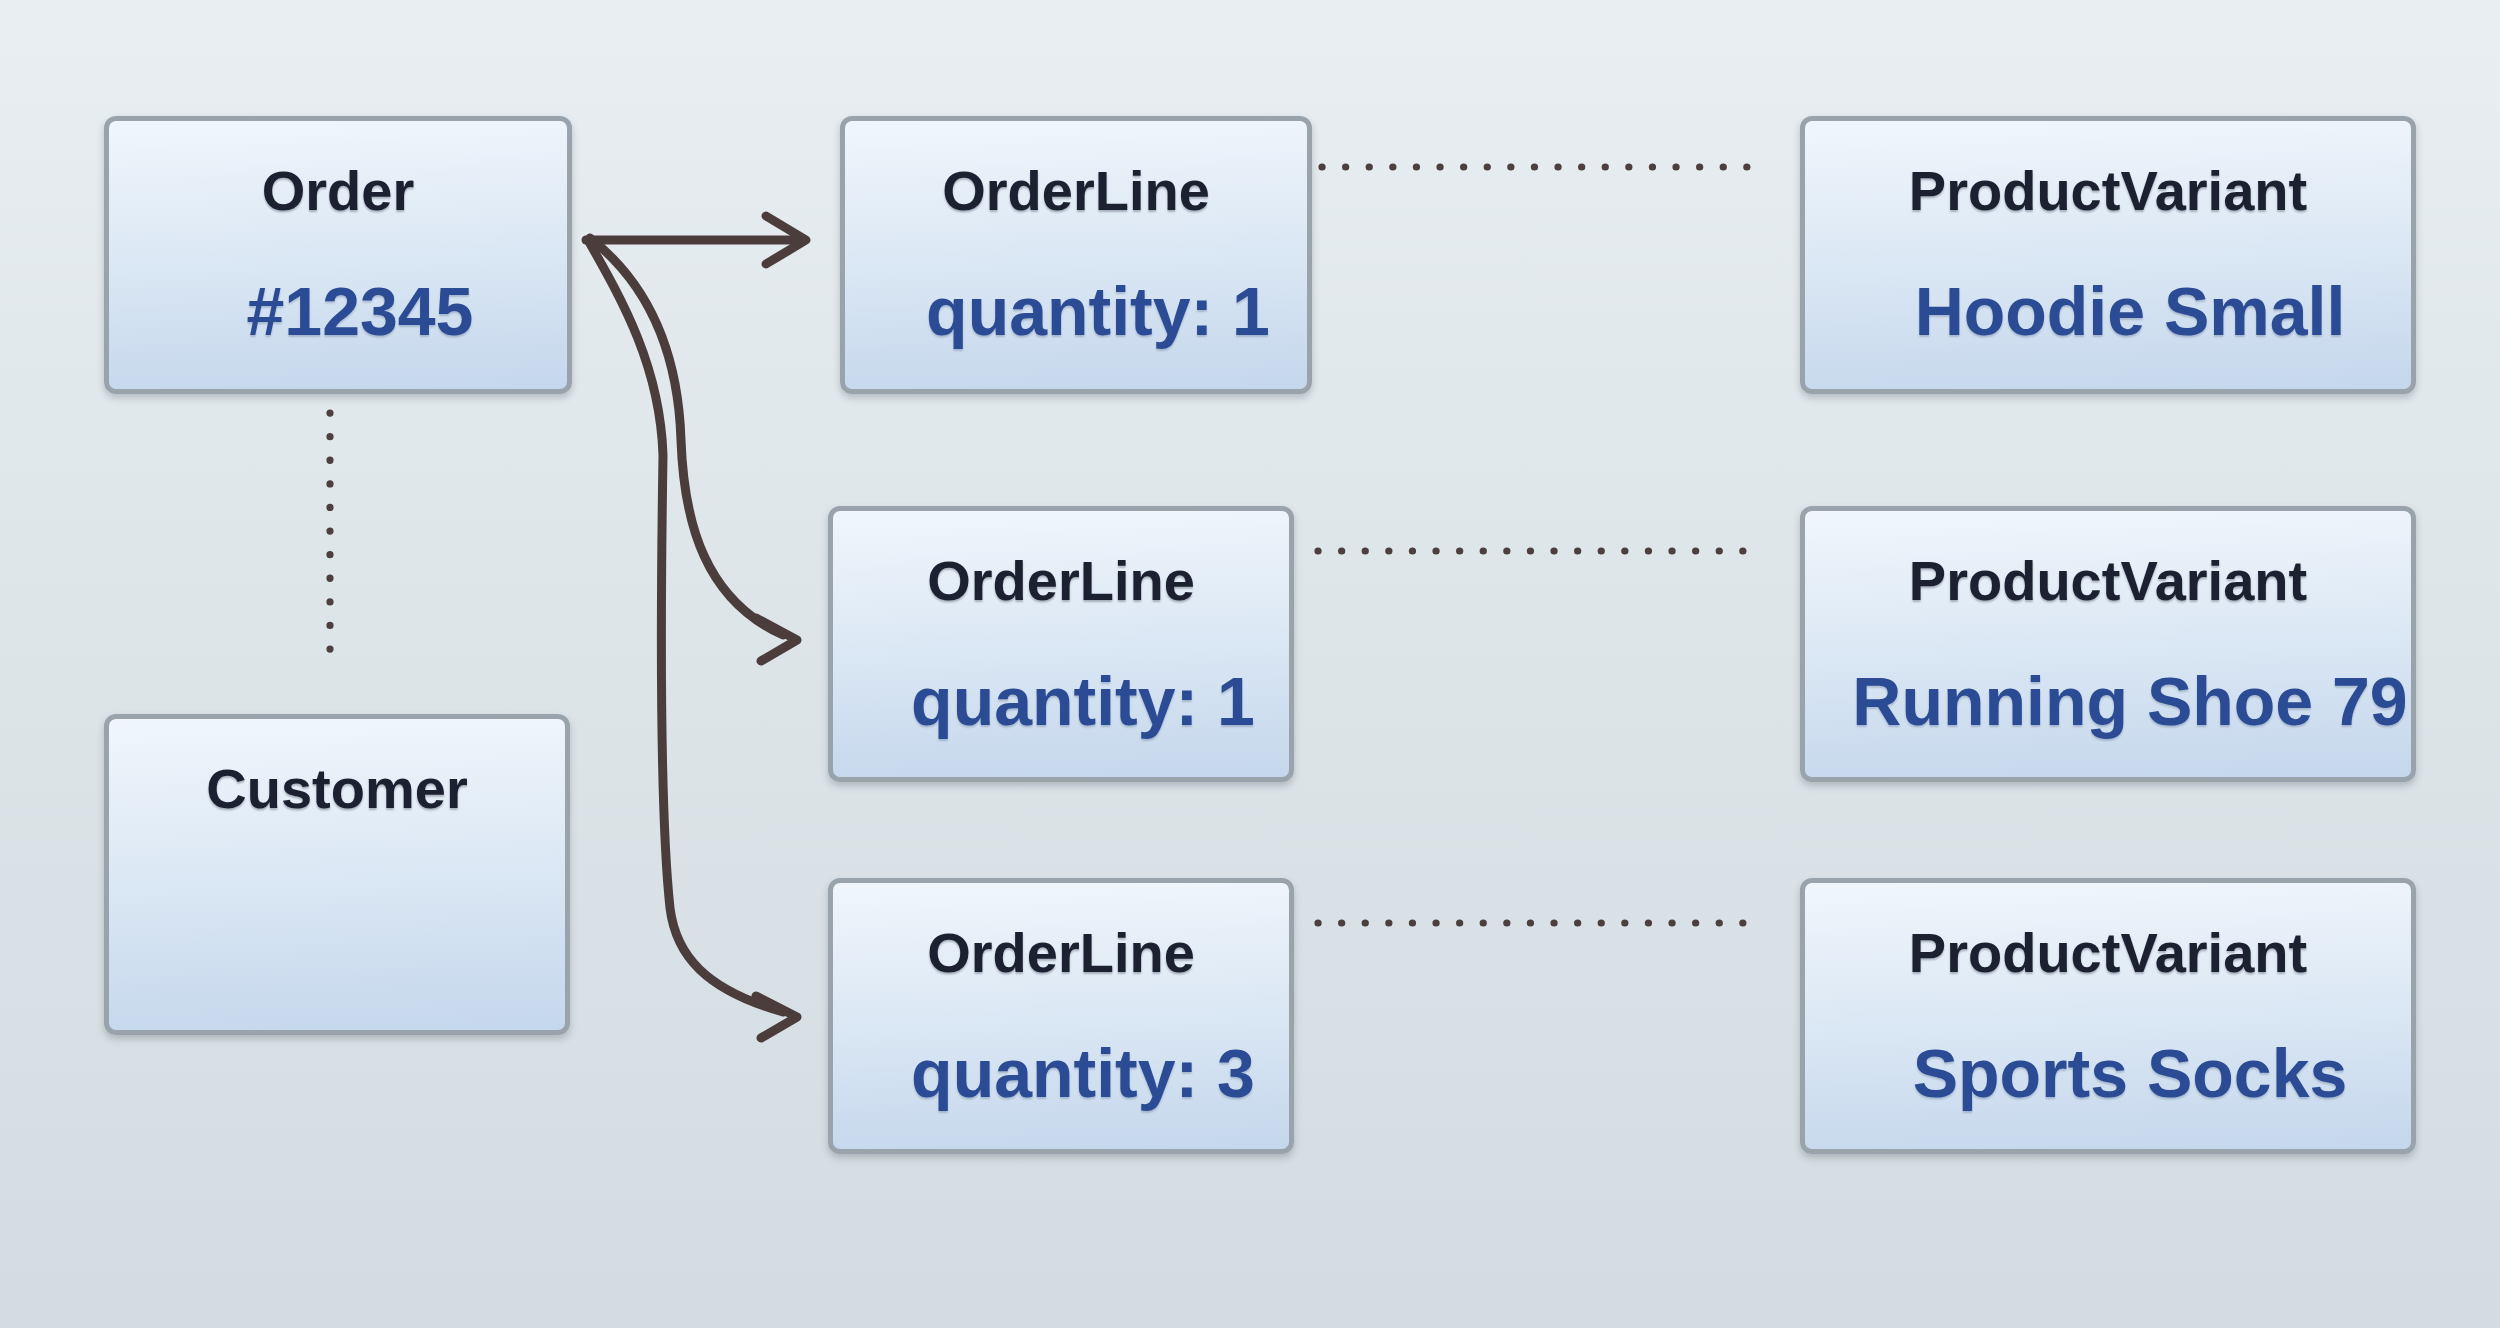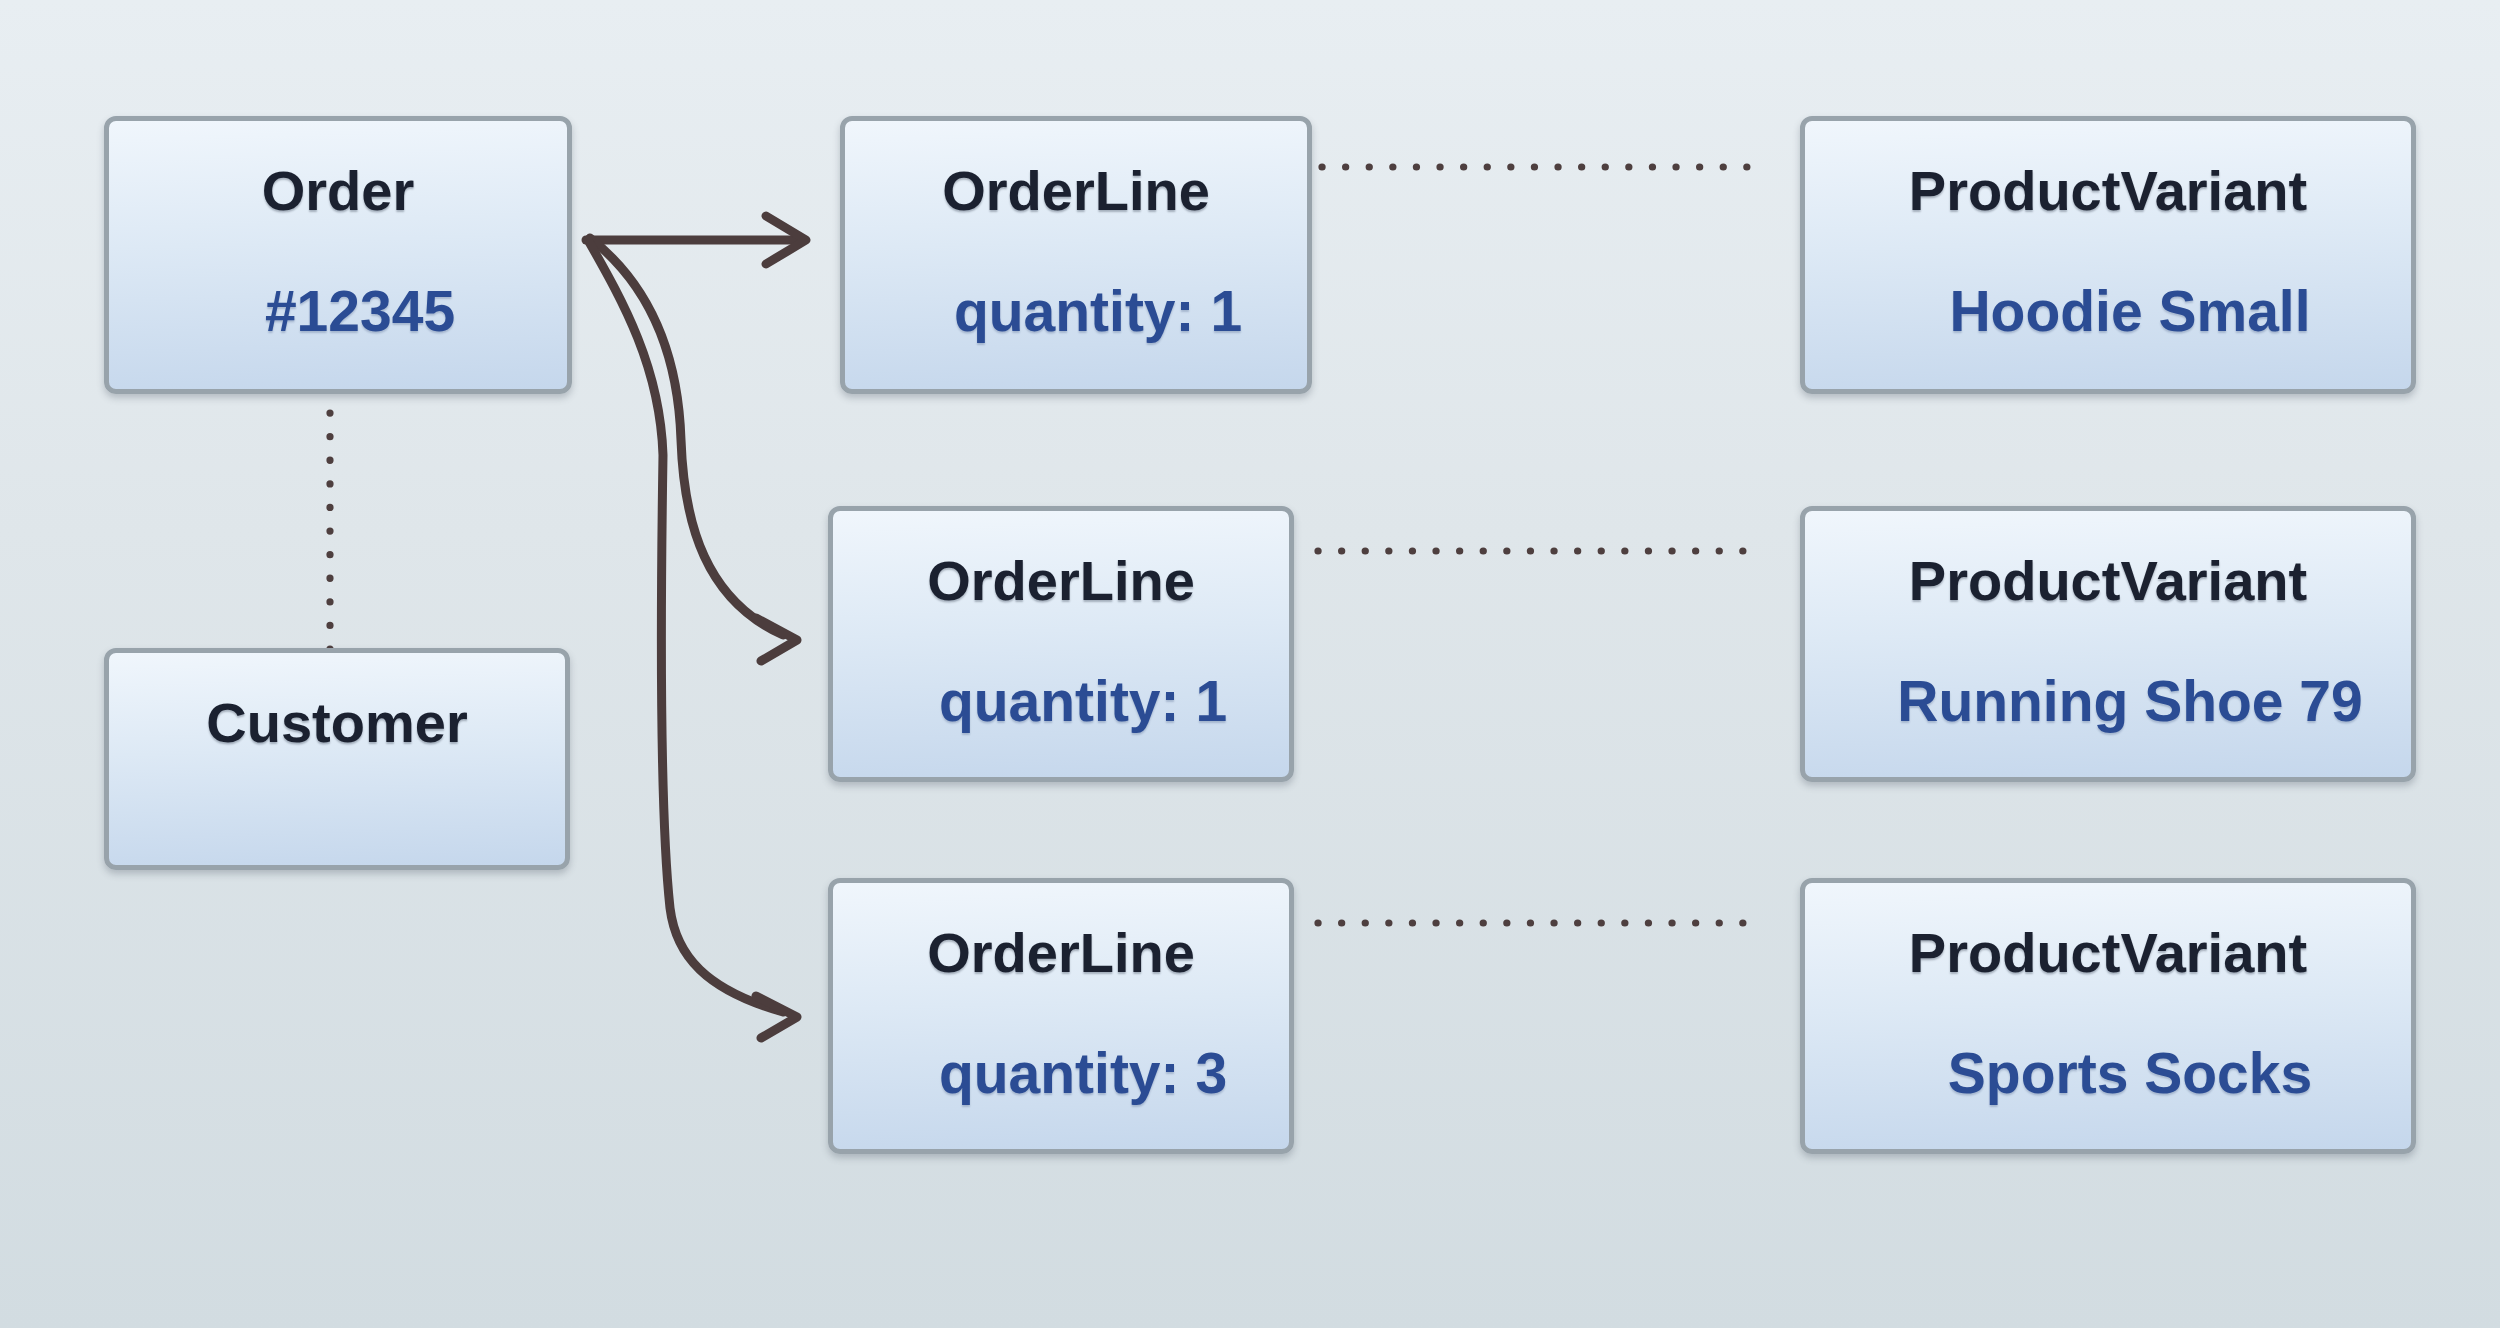--- a/index.html
+++ b/index.html
@@ -31,21 +31,21 @@
     white-space:nowrap;
   }
   .node .title{
     top:34px;height:72px;line-height:72px;
     font-size:56px;
     color:#1b2130;
     text-shadow:0 2px 2px rgba(10,20,40,0.28);
   }
   .node .value{
     top:152px;height:76px;line-height:76px;
-    font-size:57px;
+    font-size:68px;
     color:#2b4c94;
     text-shadow:0 2px 2px rgba(20,40,90,0.22);
     margin-left:44px;
   }
   .edge{
     fill:none;
     stroke:#4c3d3d;
     stroke-width:9;
     stroke-linecap:round;
     stroke-linejoin:round;
@@ -79,21 +79,21 @@
 
     <path class="edge" d="M 588 240 C 622 300, 660 366, 663 455 C 660 645, 660 815, 670 908 C 676 956, 706 990, 783 1012"></path>
     <polyline class="edge" points="756,996 797,1017 761,1038"></polyline>
   </svg>
 
   <div class="node" style="left:104px;top:116px;width:468px;height:278px;">
     <div class="title">Order</div>
     <div class="value">#12345</div>
   </div>
 
-  <div class="node" style="left:104px;top:648px;width:466px;height:222px;">
+  <div class="node" style="left:104px;top:714px;width:466px;height:321px;">
     <div class="title">Customer</div>
   </div>
 
   <div class="node" style="left:840px;top:116px;width:472px;height:278px;">
     <div class="title">OrderLine</div>
     <div class="value">quantity: 1</div>
   </div>
 
   <div class="node" style="left:828px;top:506px;width:466px;height:276px;">
     <div class="title">OrderLine</div>

